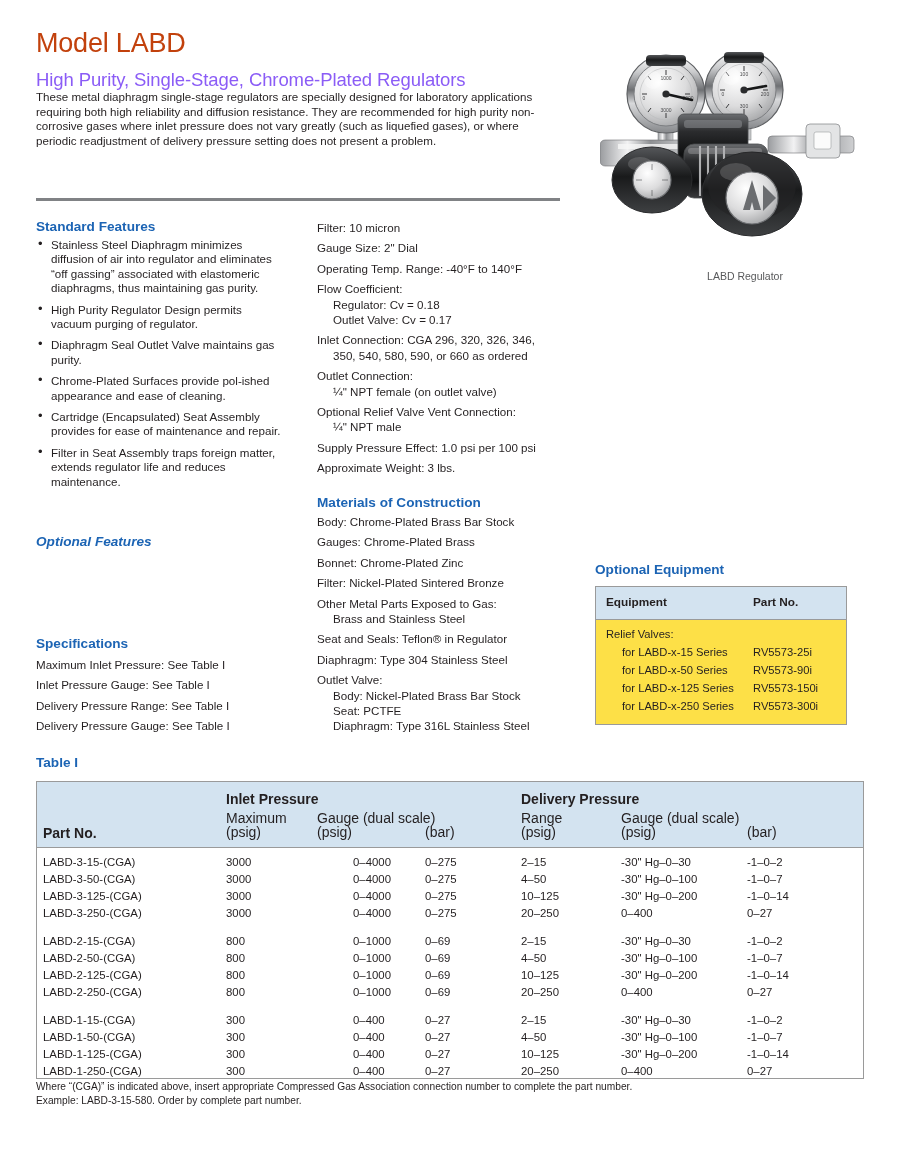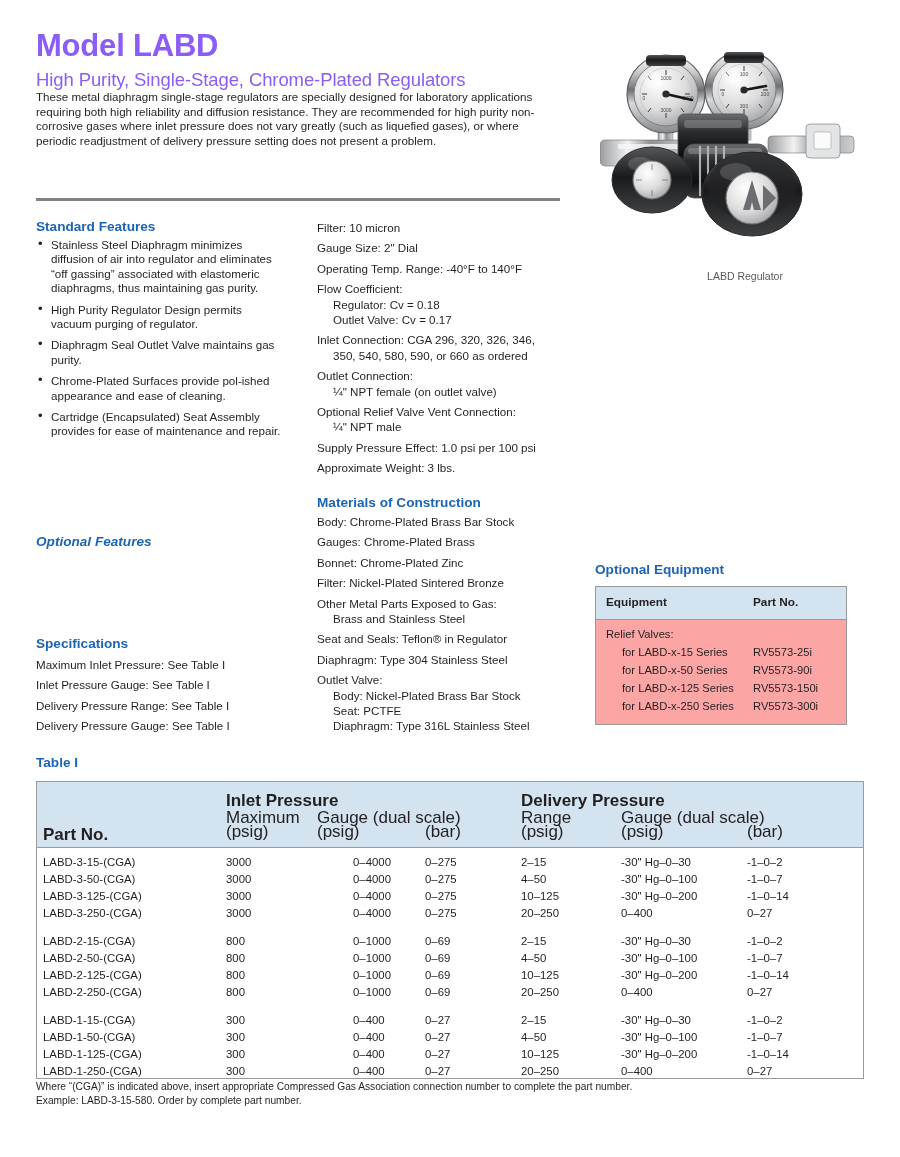--- a/index.html
+++ b/index.html
@@ -19,23 +19,23 @@
     position: absolute;
     left: 0; top: 0;
     width: 900px;
     height: 1157px;
   }
 
   
   .title-main {
     position: absolute;
     left: 36px; top: 28px;
-    font-size: 31px;
-    font-weight: bold;
-    color: #8b5cf6;
+    font-size: 27px;
+    font-weight: normal;
+    color: #c2410c;
     letter-spacing: -0.2px;
   }
   .title-sub {
     position: absolute;
     left: 36px; top: 60px;
     font-size: 18.5px;
     color: #8b5cf6;
     letter-spacing: -0.1px;
     margin-top: 9px;
   }
@@ -128,21 +128,21 @@
     position: absolute; left: 10px; top: 8px;
     font-size: 11.8px; font-weight: bold;
   }
   .oe-head .h2 {
     position: absolute; left: 157px; top: 8px;
     font-size: 11.8px; font-weight: bold;
   }
   .oe-body {
     position: relative;
     height: 104px;
-    background: #fca5a5;
+    background: #fde047;
     font-size: 11.2px;
   }
   .oe-body .lead {
     position: absolute; left: 10px; top: 8px;
   }
   .oe-row {
     position: absolute;
     left: 10px;
     width: 240px;
     height: 17px;
@@ -163,21 +163,21 @@
     left: 36px; top: 781px;
     width: 828px;
     border: 1px solid #9a9a9a;
     box-sizing: border-box;
   }
   .tbl-head {
     background: #d3e3f0;
     border-bottom: 1px solid #9a9a9a;
     height: 65px;
     position: relative;
-    font-size: 17px;
+    font-size: 14px;
   }
   .tbl-head .grp {
     position: absolute;
     font-weight: bold;
     top: 9px;
   }
   .tbl-head .sub {
     position: absolute;
     top: 29px;
     line-height: 14px;
@@ -370,20 +370,21 @@
   <div class="photo-caption">LABD Regulator</div>
 
   <div class="sec-head" style="left:36px; top:219px;">Standard Features</div>
   <div class="col" style="left:36px; top:238px; width:248px;">
     <ul class="feat">
       <li>Stainless Steel Diaphragm minimizes diffusion of air into regulator and eliminates “off gassing” associated with elastomeric diaphragms, thus maintaining gas purity.</li>
       <li>High Purity Regulator Design permits vacuum purging of regulator.</li>
       <li>Diaphragm Seal Outlet Valve maintains gas purity.</li>
       <li>Chrome-Plated Surfaces provide pol-ished appearance and ease of cleaning.</li>
       <li>Cartridge (Encapsulated) Seat Assembly provides for ease of maintenance and repair.</li>
+      <li>Filter in Seat Assembly traps foreign matter, extends regulator life and reduces maintenance.</li>
     </ul>
   </div>
 
   <div class="sec-head" style="left:36px; top:534px;font-style:italic;">Optional Features</div>
 
   <div class="sec-head" style="left:36px; top:636px;">Specifications</div>
   <div class="col" style="left:36px; top:658px; width:260px;">
     <div class="spec-line">Maximum Inlet Pressure: See Table I</div>
     <div class="spec-line">Inlet Pressure Gauge: See Table I</div>
     <div class="spec-line">Delivery Pressure Range: See Table I</div>

